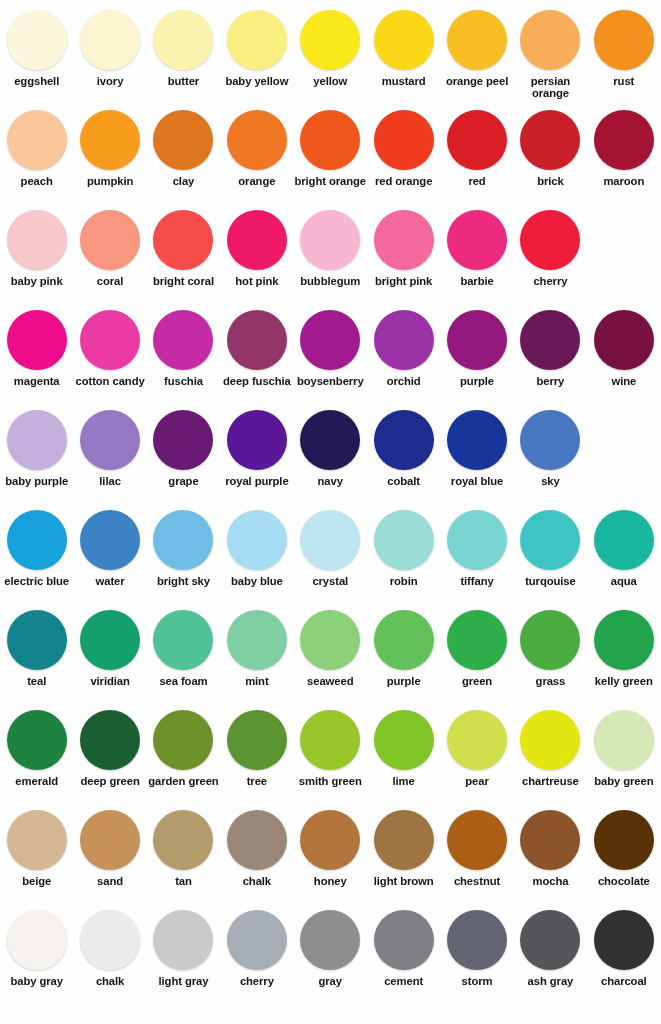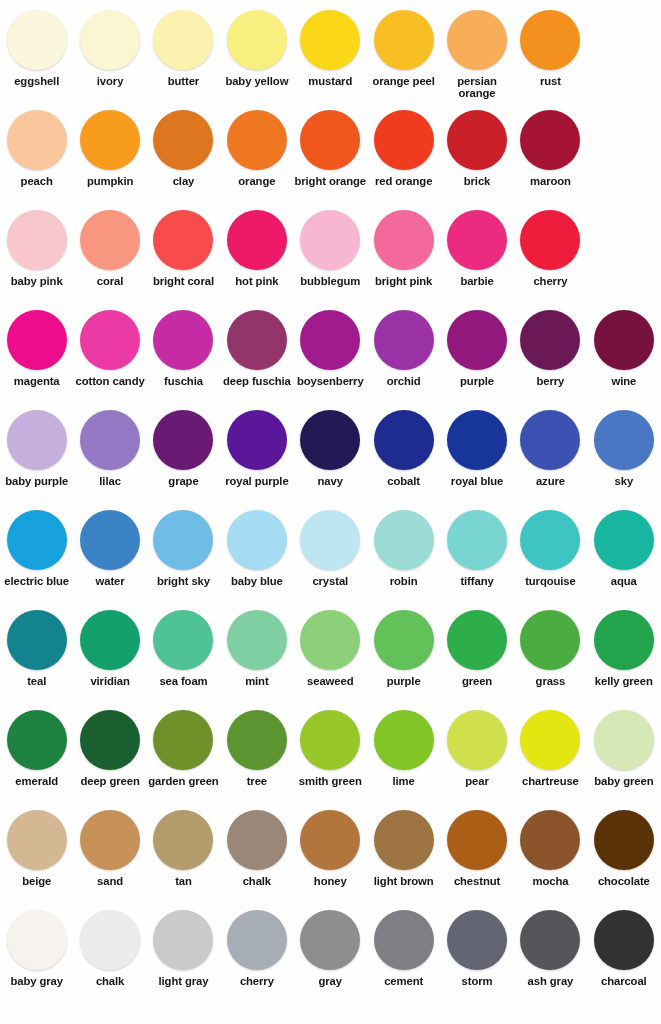--- a/index.html
+++ b/index.html
@@ -74,20 +74,24 @@
       </div>
       <div class="swatch-cell">
         <div class="swatch-dot" style="background: rgb(250, 242, 174);"></div>
         <div class="swatch-label">butter</div>
       </div>
       <div class="swatch-cell">
         <div class="swatch-dot" style="background: rgb(249, 238, 128);"></div>
         <div class="swatch-label">baby yellow</div>
       </div>
       <div class="swatch-cell">
+        <div class="swatch-dot" style="background: rgb(251, 232, 27);"></div>
+        <div class="swatch-label">yellow</div>
+      </div>
+      <div class="swatch-cell">
         <div class="swatch-dot" style="background: rgb(250, 216, 23);"></div>
         <div class="swatch-label">mustard</div>
       </div>
       <div class="swatch-cell">
         <div class="swatch-dot" style="background: rgb(249, 190, 35);"></div>
         <div class="swatch-label">orange peel</div>
       </div>
       <div class="swatch-cell">
         <div class="swatch-dot" style="background: rgb(248, 174, 88);"></div>
         <div class="swatch-label">persian orange</div>
@@ -116,20 +120,24 @@
       </div>
       <div class="swatch-cell">
         <div class="swatch-dot" style="background: rgb(240, 87, 28);"></div>
         <div class="swatch-label">bright orange</div>
       </div>
       <div class="swatch-cell">
         <div class="swatch-dot" style="background: rgb(239, 59, 30);"></div>
         <div class="swatch-label">red orange</div>
       </div>
       <div class="swatch-cell">
+        <div class="swatch-dot" style="background: rgb(218, 31, 39);"></div>
+        <div class="swatch-label">red</div>
+      </div>
+      <div class="swatch-cell">
         <div class="swatch-dot" style="background: rgb(201, 32, 42);"></div>
         <div class="swatch-label">brick</div>
       </div>
       <div class="swatch-cell">
         <div class="swatch-dot" style="background: rgb(166, 20, 51);"></div>
         <div class="swatch-label">maroon</div>
       </div>
     </div>
     <div class="swatch-row">
       <div class="swatch-cell">
@@ -224,24 +232,20 @@
         <div class="swatch-dot" style="background: rgb(33, 26, 84);"></div>
         <div class="swatch-label">navy</div>
       </div>
       <div class="swatch-cell">
         <div class="swatch-dot" style="background: rgb(31, 44, 143);"></div>
         <div class="swatch-label">cobalt</div>
       </div>
       <div class="swatch-cell">
         <div class="swatch-dot" style="background: rgb(23, 53, 155);"></div>
         <div class="swatch-label">royal blue</div>
-      </div>
-      <div class="swatch-cell">
-        <div class="swatch-dot" style="background: rgb(59, 82, 179);"></div>
-        <div class="swatch-label">azure</div>
       </div>
       <div class="swatch-cell">
         <div class="swatch-dot" style="background: rgb(73, 119, 196);"></div>
         <div class="swatch-label">sky</div>
       </div>
     </div>
     <div class="swatch-row">
       <div class="swatch-cell">
         <div class="swatch-dot" style="background: rgb(24, 162, 220);"></div>
         <div class="swatch-label">electric blue</div>

